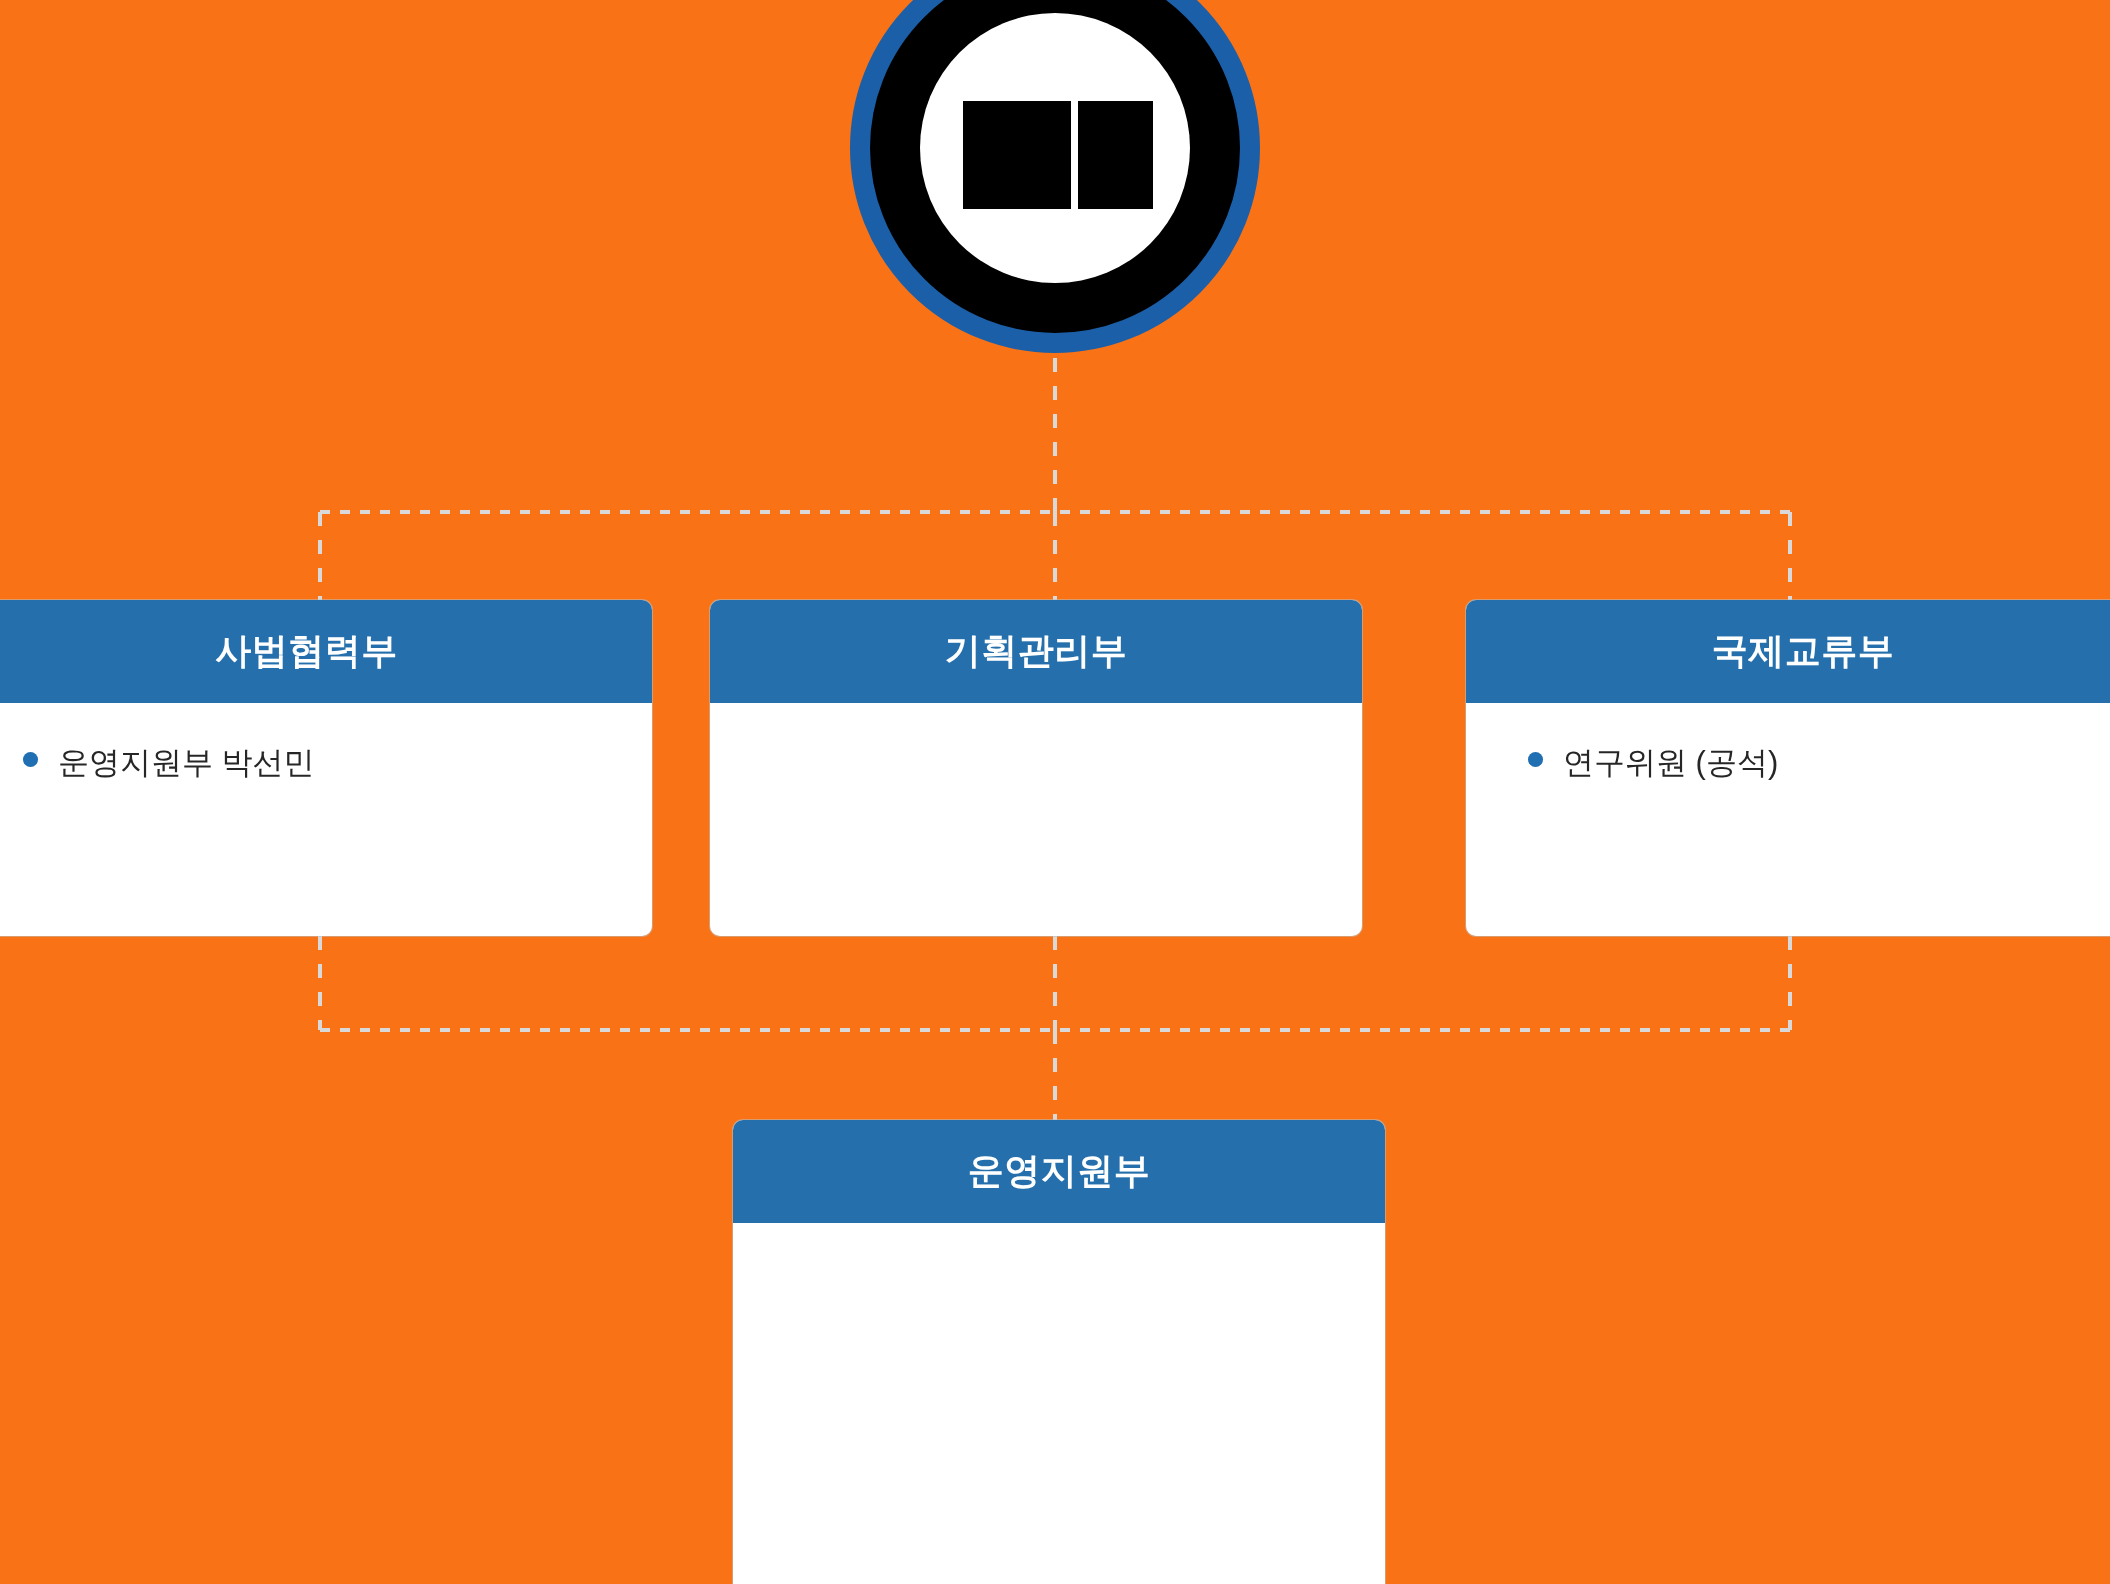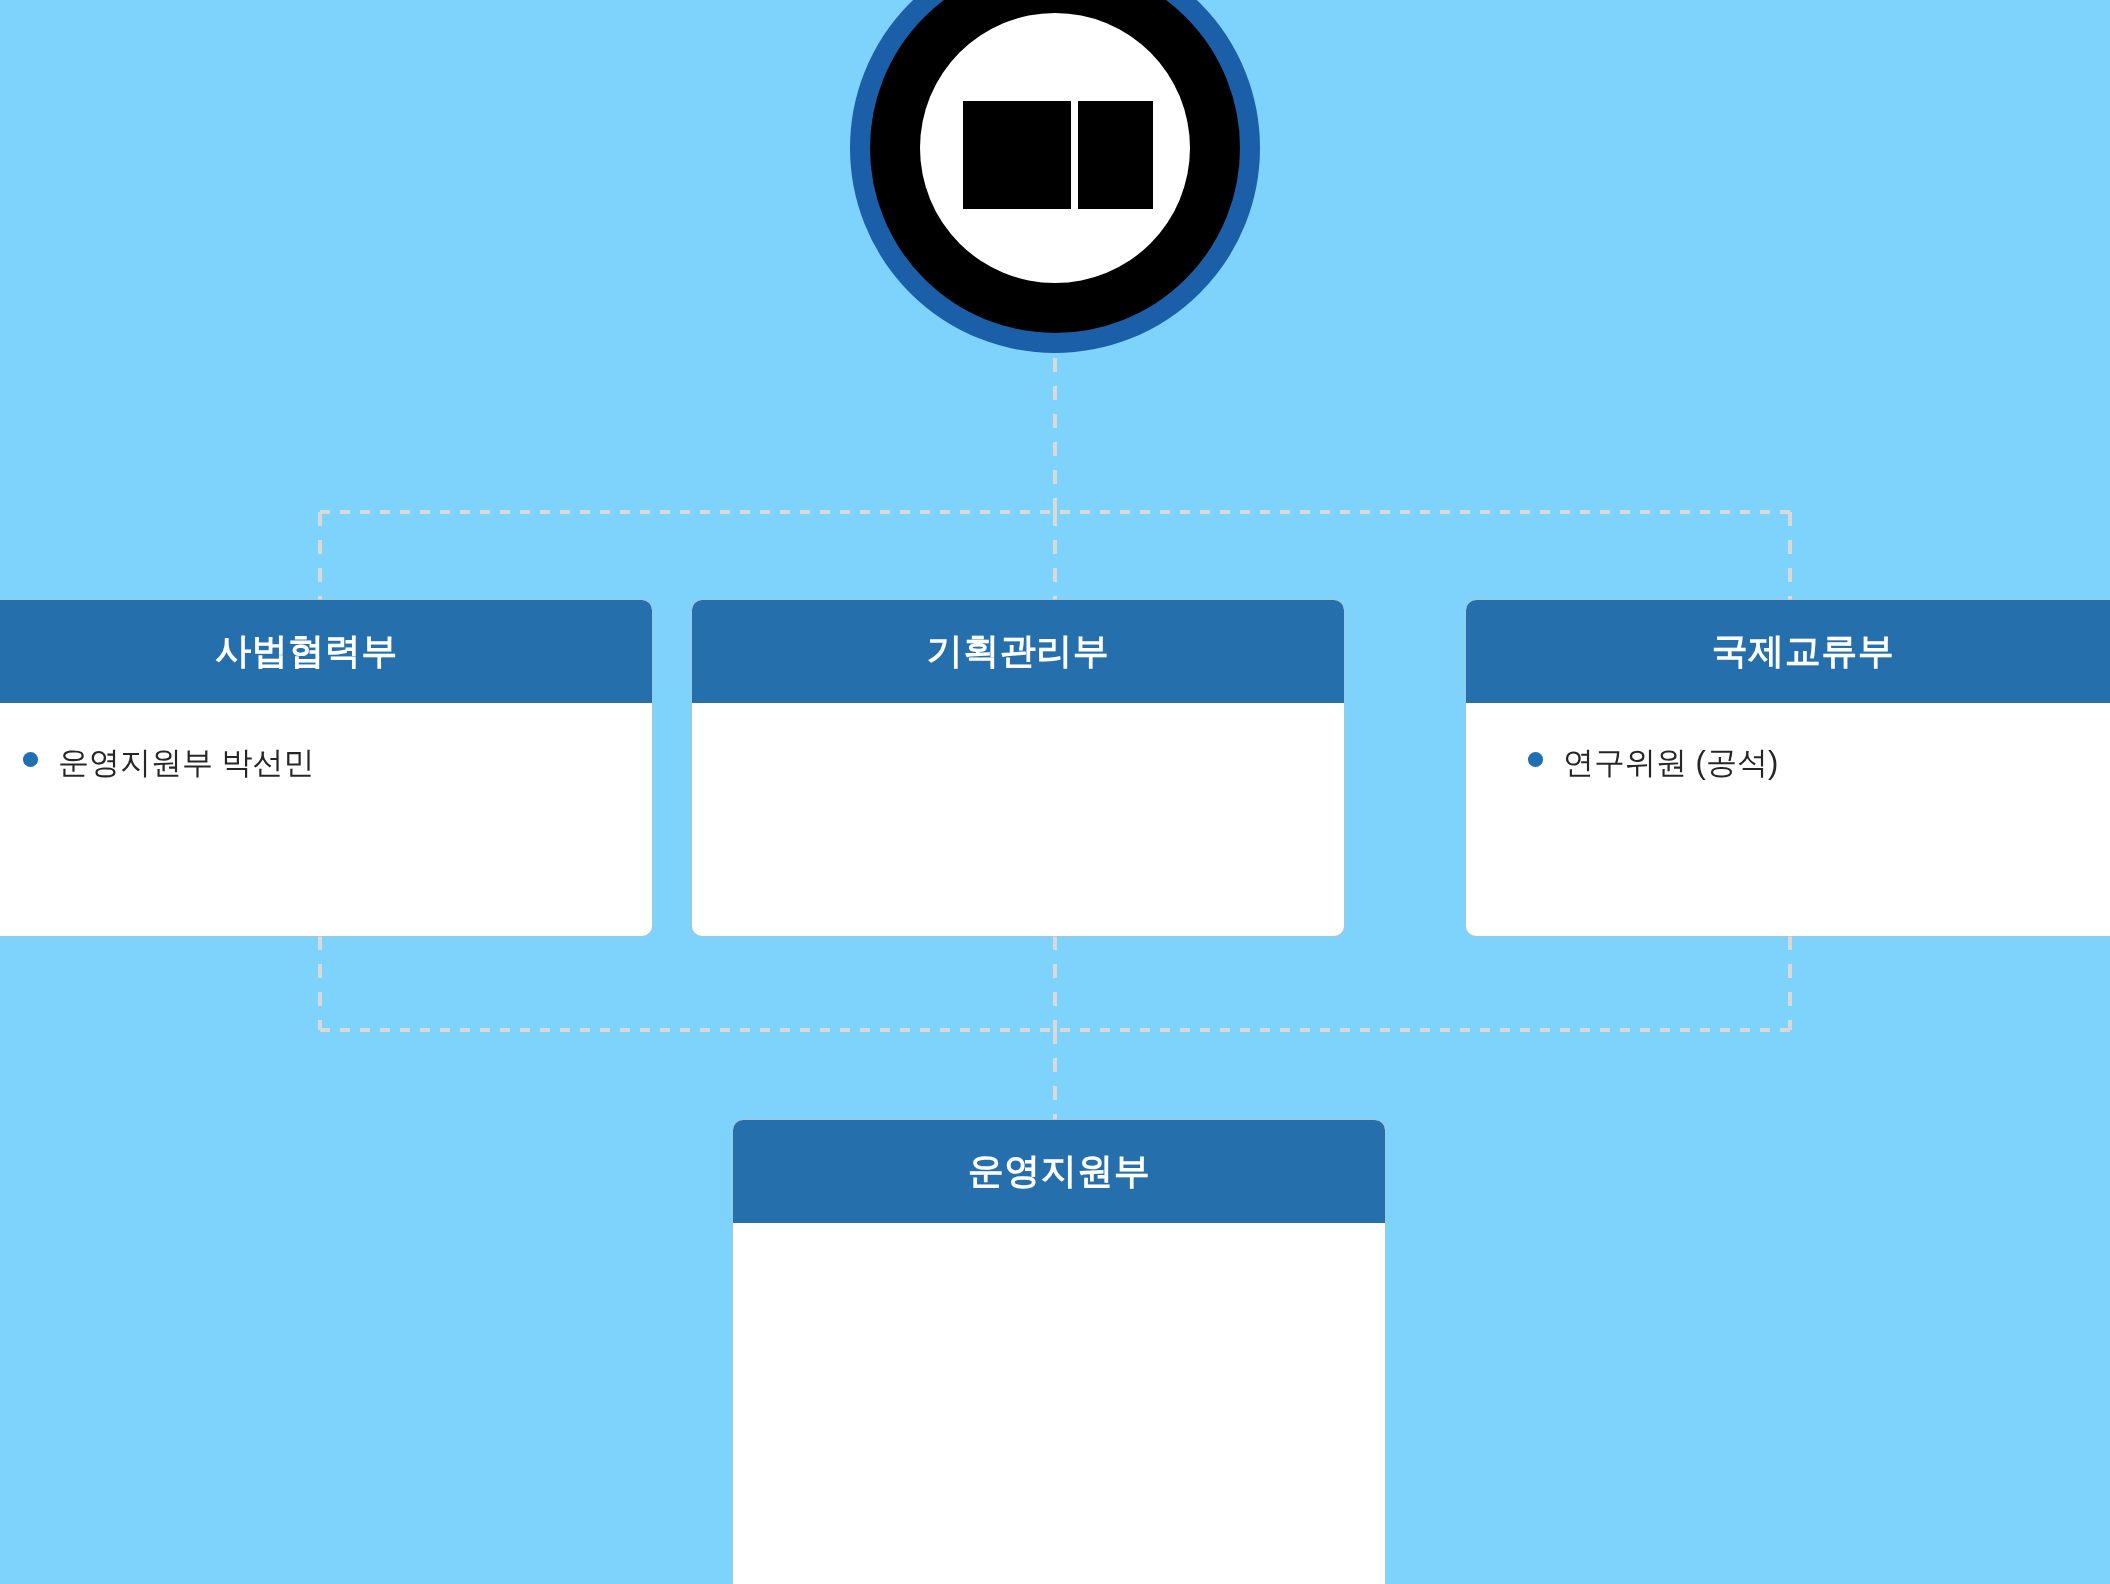--- a/index.html
+++ b/index.html
@@ -11,21 +11,21 @@
     width: 2110px;
     height: 1584px;
     overflow: hidden;
     font-family: "Liberation Sans", "DejaVu Sans", sans-serif;
   }
 
   #stage {
     position: relative;
     width: 2110px;
     height: 1584px;
-    background: #7dd3fc;
+    background: #f97316;
     overflow: hidden;
   }
 
   
   #connectors {
     position: absolute;
     left: 0;
     top: 0;
     width: 2110px;
     height: 1584px;
@@ -122,21 +122,21 @@
     border-radius: 50%;
     background: #1F6FB2;
     flex: 0 0 auto;
     margin-right: 20px;
     position: relative;
     top: -6px;
   }
 
   
   #card-judicial  { left: -39px;  top: 600px;  width: 691px;  height: 336px; }
-  #card-planning  { left: 692px;  top: 600px;  width: 652px;  height: 336px; text-align: center; }
+  #card-planning  { left: 710px;  top: 600px;  width: 652px;  height: 336px; text-align: center; }
   #card-intl      { left: 1466px; top: 600px;  width: 674px;  height: 336px; }
   #card-ops       { left: 733px;  top: 1120px; width: 652px;  height: 500px; }
 
   #card-judicial .card-body { padding-left: 0; }
 </style>
 </head>
 <body>
 
 <div id="stage">
 

